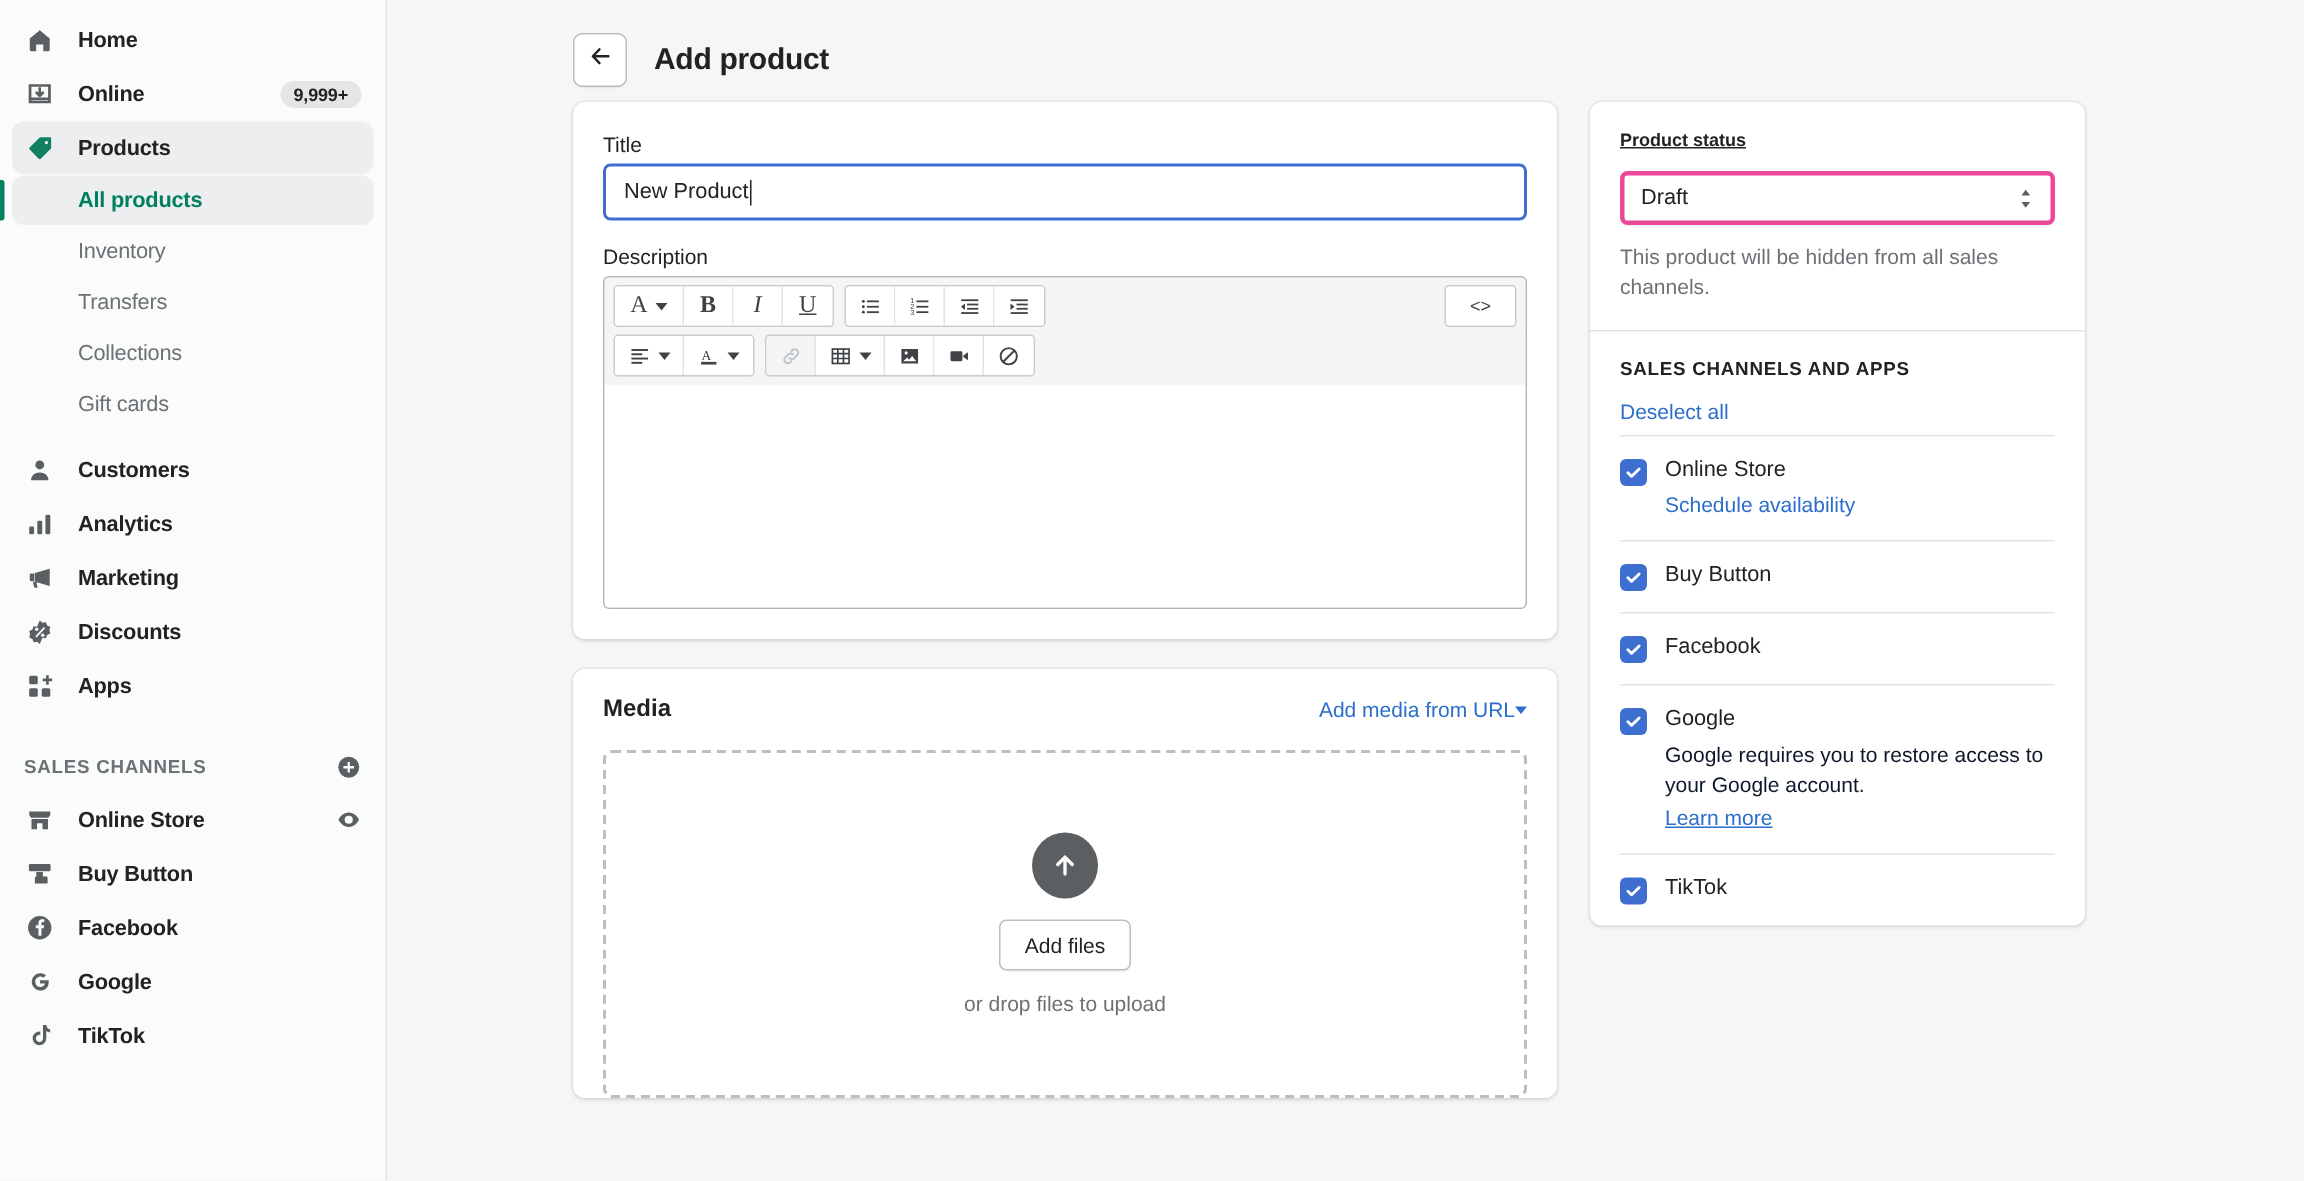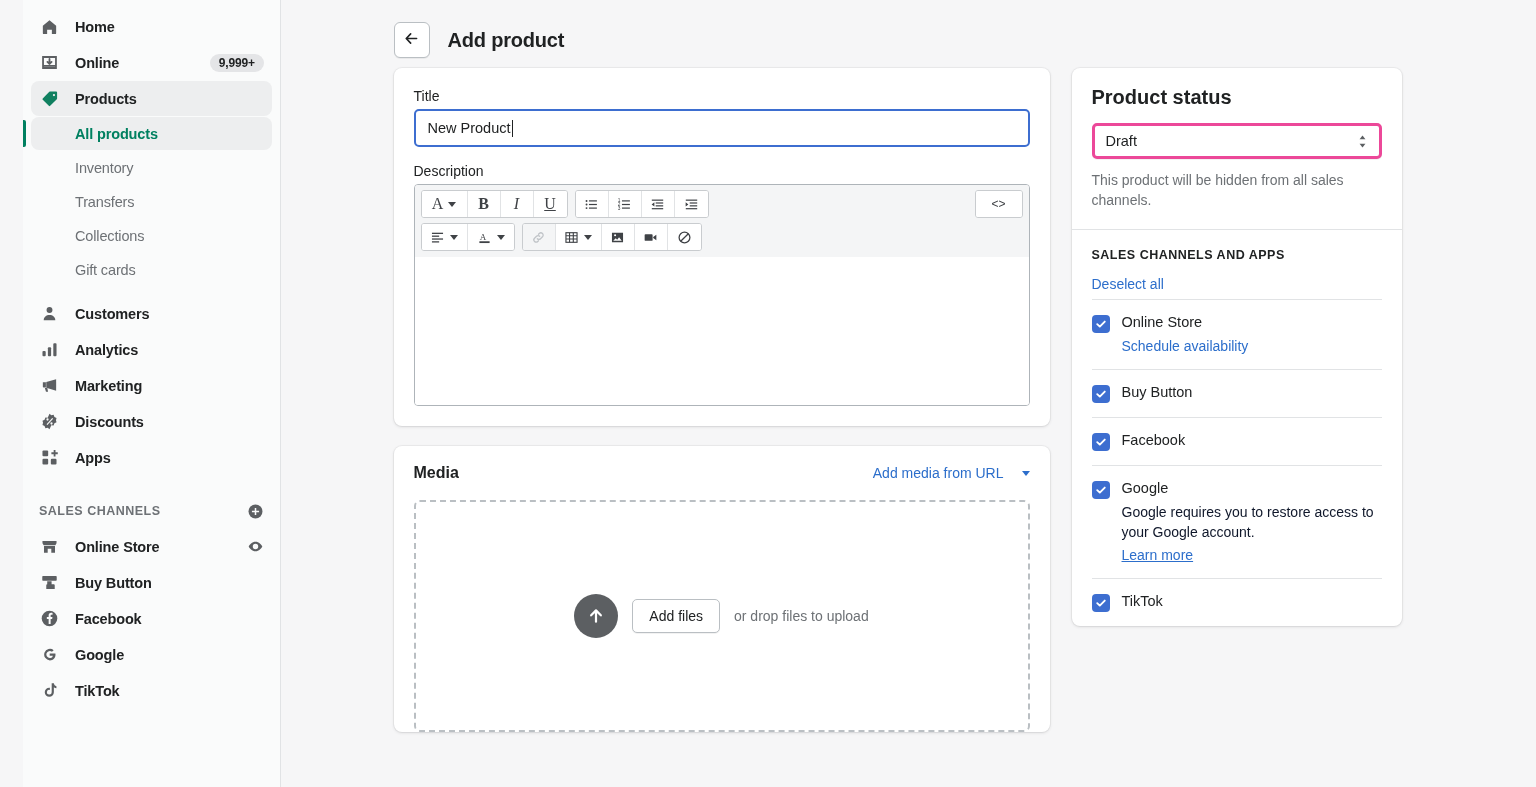--- a/index.html
+++ b/index.html
@@ -13,21 +13,20 @@
   .app { display: flex; width: 1536px; height: 787px; }
 
   
   .sidebar {
     width: 258px; height: 787px; flex: 0 0 258px;
     background: #fafbfb;
     border-right: 1px solid #e1e3e5;
     padding-top: 9px;
     position: relative;
     overflow: hidden;
-    margin-left: 23px;
   }
   .nav-item {
     display: flex; align-items: center;
     height: 35px; margin: 0 8px 1px 8px;
     padding: 0 8px 0 8px;
     border-radius: 8px;
     cursor: pointer;
     position: relative;
   }
   .nav-item.active { background: #edeeef; }
@@ -169,52 +168,52 @@
   
   .card-head {
     display: flex; align-items: center;
     padding: 18px 20px 0 20px;
   }
   .card-title { font-size: 16px; font-weight: 600; color: #202223; }
   .link {
     color: #2c6ecb; font-size: 14px; cursor: pointer;
     text-decoration: none;
   }
-  .link-url { margin-left: auto; display: flex; align-items: center; gap: 18px; }
+  .link-url { margin-left: auto; display: flex; align-items: center; gap: 0; }
   .caret-blue {
     width: 0; height: 0;
     border-left: 4.5px solid transparent;
     border-right: 4.5px solid transparent;
     border-top: 5.5px solid #2c6ecb;
   }
   .dropzone {
     margin: 18px 20px 20px 20px;
     border: 2px dashed #babfc3; border-radius: 6px;
     height: 232px;
-    display: flex; flex-direction: row;
+    display: flex; flex-direction: column;
     align-items: center; justify-content: center;
     gap: 14px;
   }
   .up-circle {
     width: 44px; height: 44px; border-radius: 50%;
     background: #5c5f62;
     display: flex; align-items: center; justify-content: center;
   }
   .btn-secondary {
     background: #fff; border: 1px solid #babfc3;
     border-radius: 5px; padding: 8px 16px;
     font-size: 14px; color: #202223; cursor: pointer;
     box-shadow: 0 1px 0 rgba(0,0,0,0.05);
     font-family: "Liberation Sans", sans-serif;
   }
   .drop-hint { font-size: 14px; color: #6d7175; }
 
   
   .side-sec { padding: 18px 20px; }
-  .side-title { font-size: 20px; font-weight: 600; margin-bottom: 14px; }
+  .side-title { font-size: 12px; font-weight: 600; margin-bottom: 14px; text-decoration: underline; }
   .select {
     width: 100%; height: 36px;
     border: 3px solid #ec4899; border-radius: 5px;
     background: #fff; display: flex; align-items: center;
     padding: 1px 11px; cursor: pointer; font-size: 14.5px;
     box-shadow: 0 1px 0 rgba(0,0,0,0.05);
   }
   .stepper { margin-left: auto; display: flex; flex-direction: column; gap: 2px; }
   .help-text {
     font-size: 14px; color: #6d7175; margin-top: 11px; line-height: 1.45;

